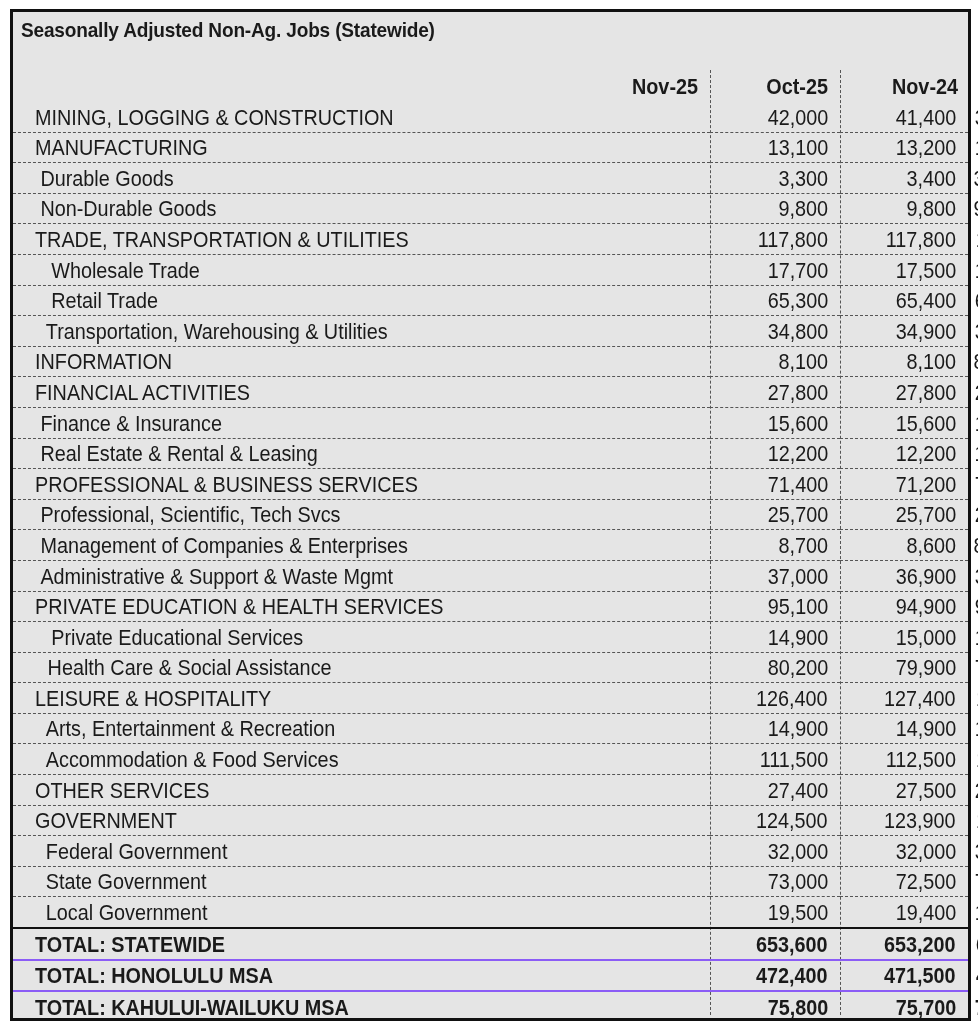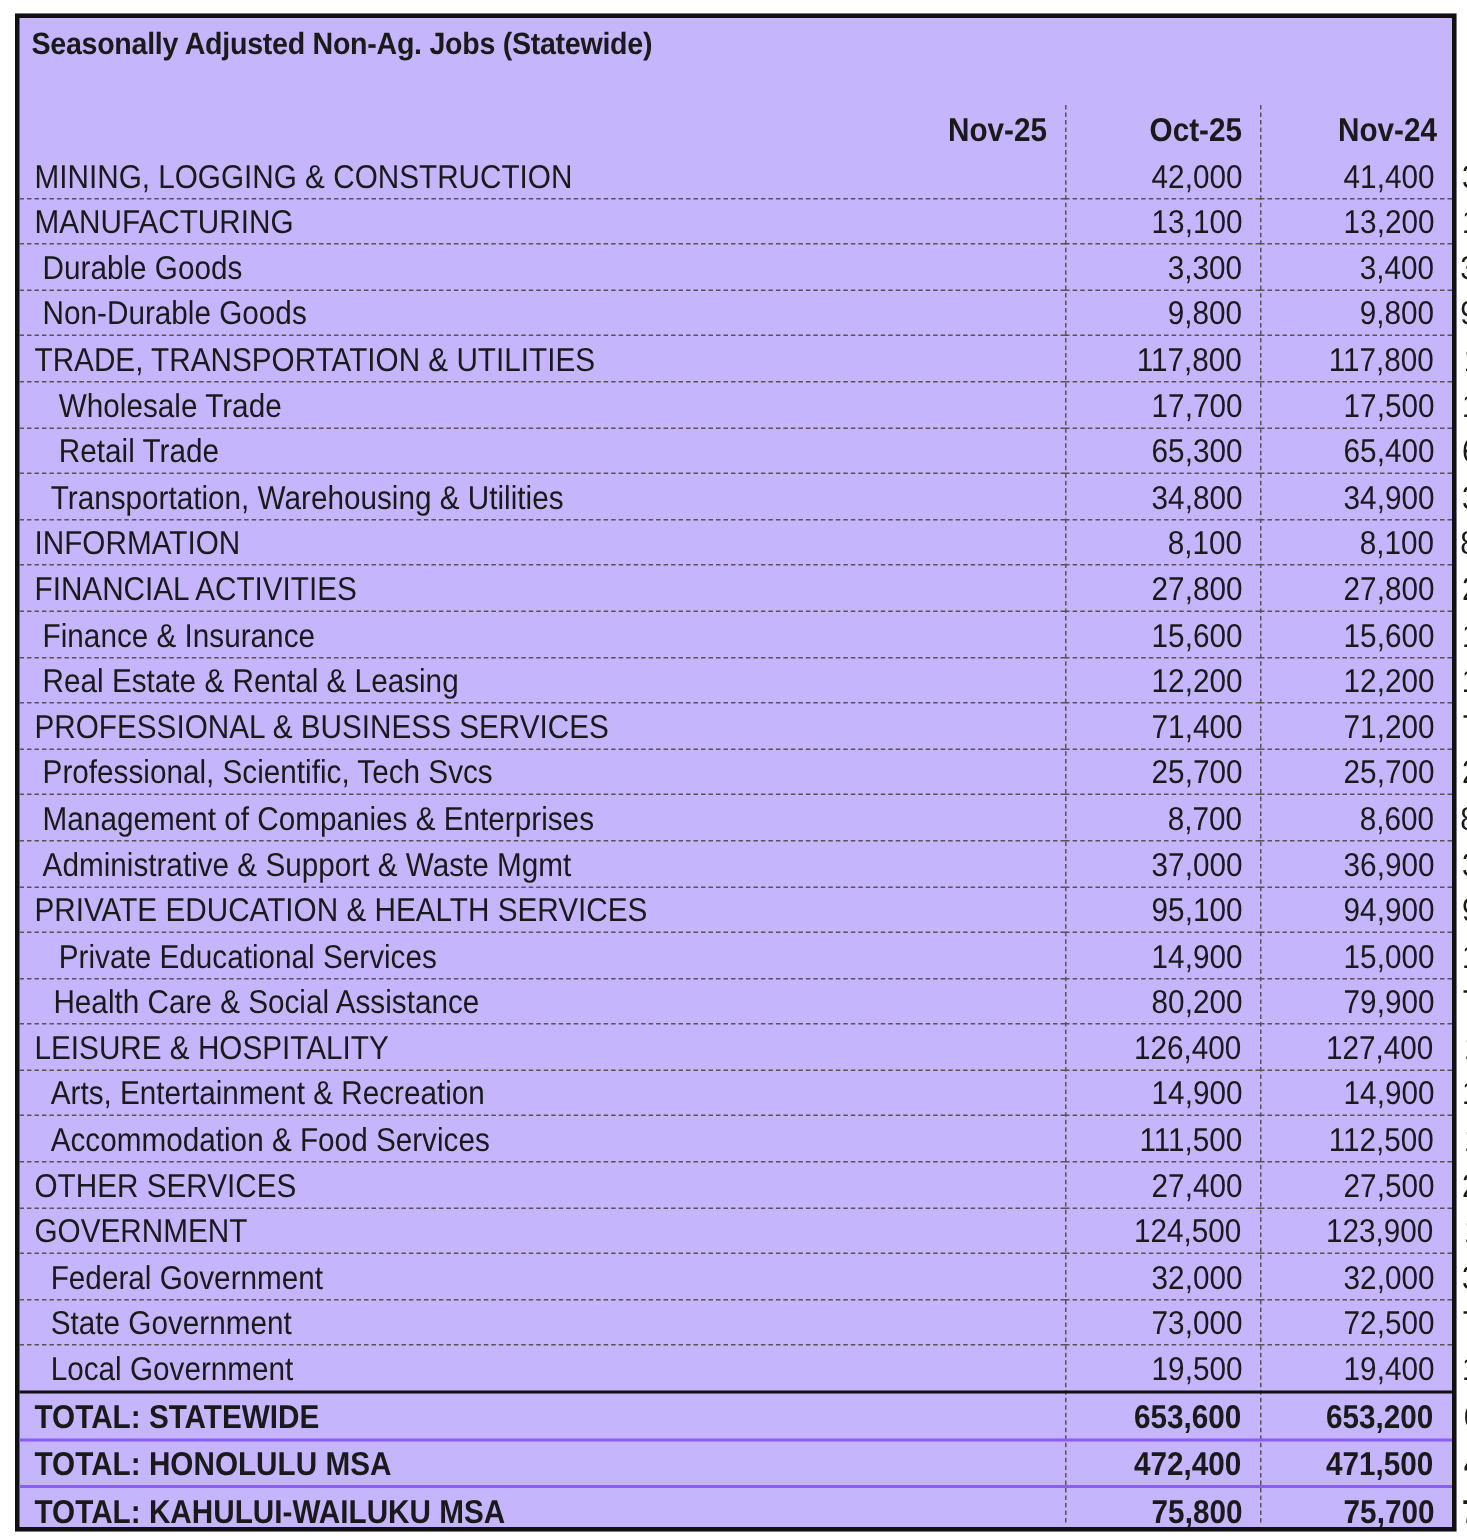--- a/index.html
+++ b/index.html
@@ -1,28 +1,28 @@
 <!DOCTYPE html>
 <html><head>
 <meta charset="utf-8">
 <style>
   html, body { margin:0; padding:0; background:#ffffff; }
   body { width:978px; height:1024px; position:relative; overflow:hidden;
          font-family:"Liberation Sans", sans-serif; color:#1a1a1a; }
   .frame { position:absolute; left:10px; top:9px; width:955px; height:1006px;
-           border:3px solid #111; background:#c4b5fd; }
+           border:3px solid #111; background:#e5e5e5; }
   .title { position:absolute; left:8px; top:6px; font-weight:bold; font-size:20.5px;
            letter-spacing:-0.2px; transform:scaleX(0.93); transform-origin:left top; white-space:nowrap; }
   .col-sep { position:absolute; top:58px; width:0; border-left:1.5px dashed #555; }
   .hdr { position:absolute; top:62px; font-weight:bold; font-size:22px; text-align:right;
          width:120px; transform:scaleX(0.9); transform-origin:right top; }
   table { position:absolute; left:0; top:90px; border-collapse:collapse; width:955px; table-layout:fixed; }
   td { height:29.6px; padding:0; font-size:22px; line-height:29px; white-space:nowrap; overflow:visible;
        border-bottom:1.5px dashed #555; vertical-align:bottom; }
-  td.lbl { padding-left:10px; }
+  td.lbl { padding-left:22px; }
   td.lbl span { display:inline-block; transform:scaleX(0.9); transform-origin:left center; }
   td.num { text-align:right; padding-right:12px; }
   td.num span { display:inline-block; transform:scaleX(0.9); transform-origin:right center; }
   tr.total td { font-weight:bold; border-bottom:2px solid #8b5cf6; }
   tr.total.first td { border-top:2px solid #111; }
   tr.total:last-child td { border-bottom:none; }
   .ind1 { padding-left:6px; }
   .ind2 { padding-left:18px; }
   .ind3 { padding-left:14px; }
   .ind4 { padding-left:12px; }

